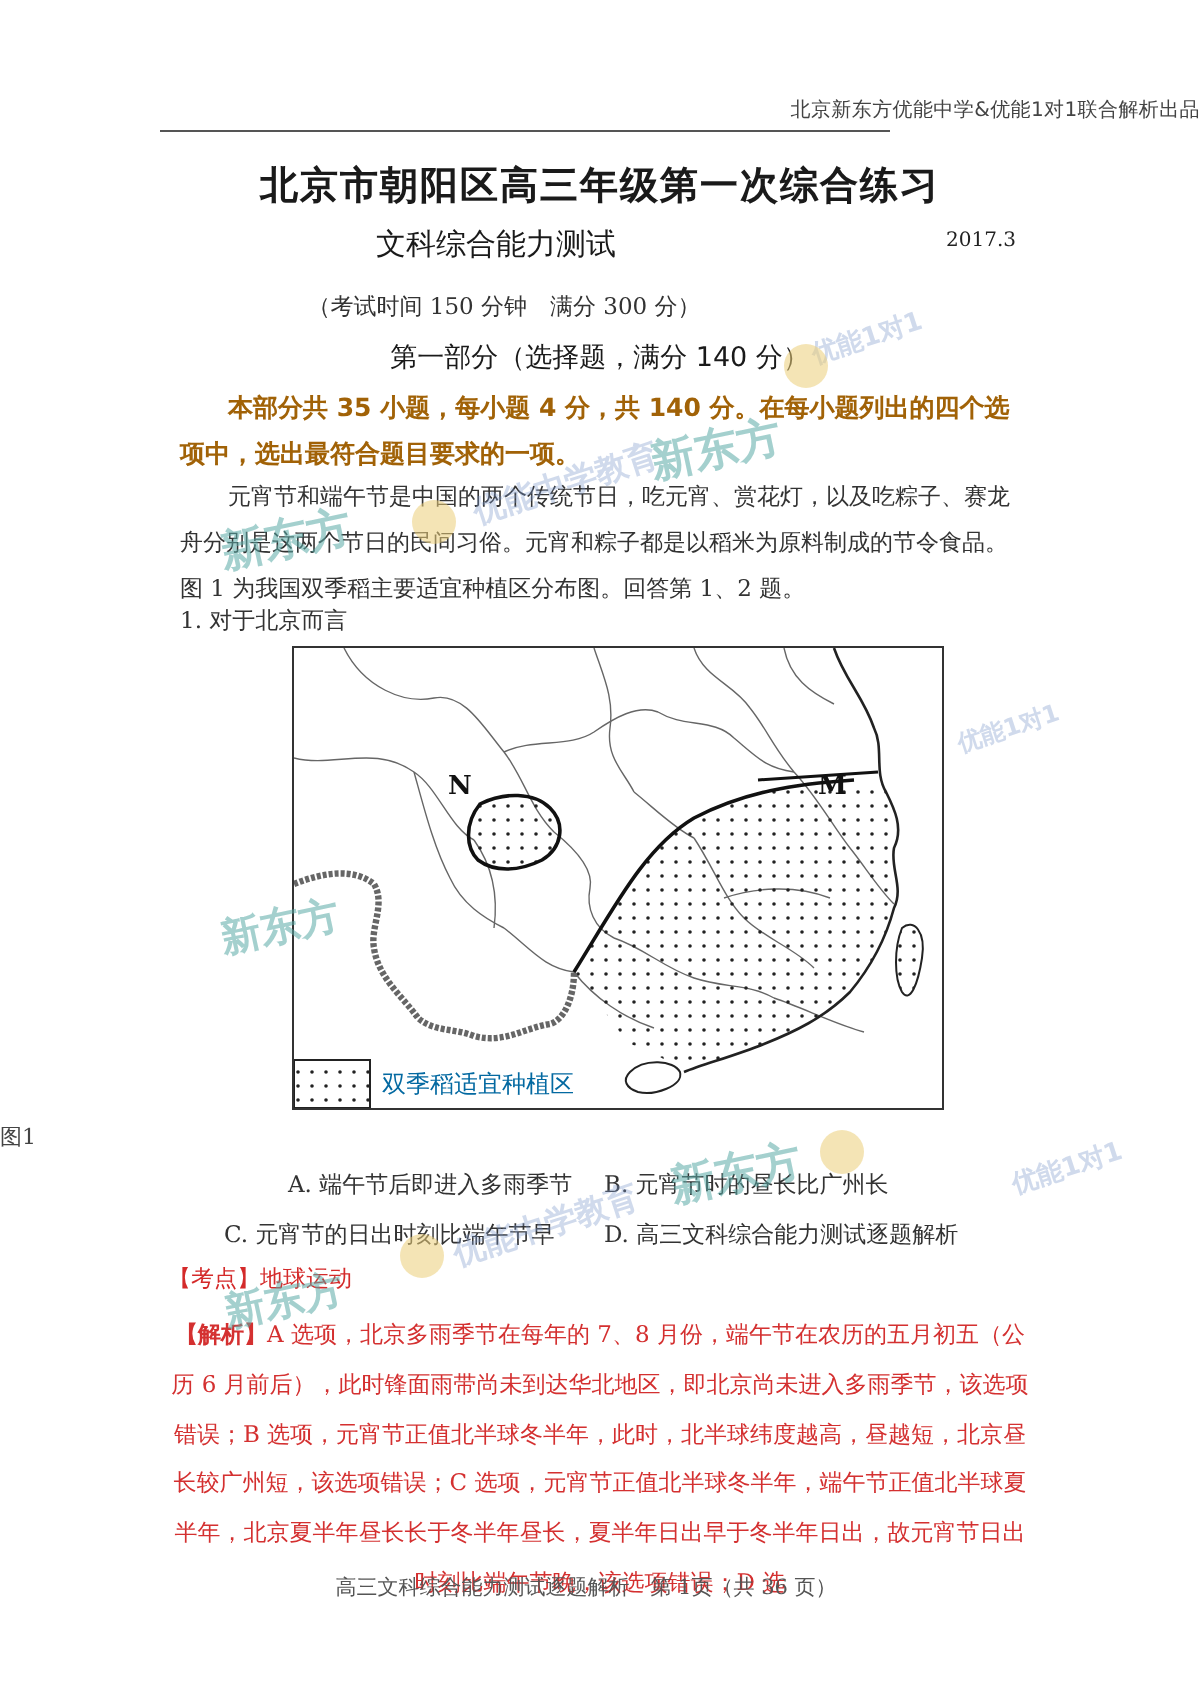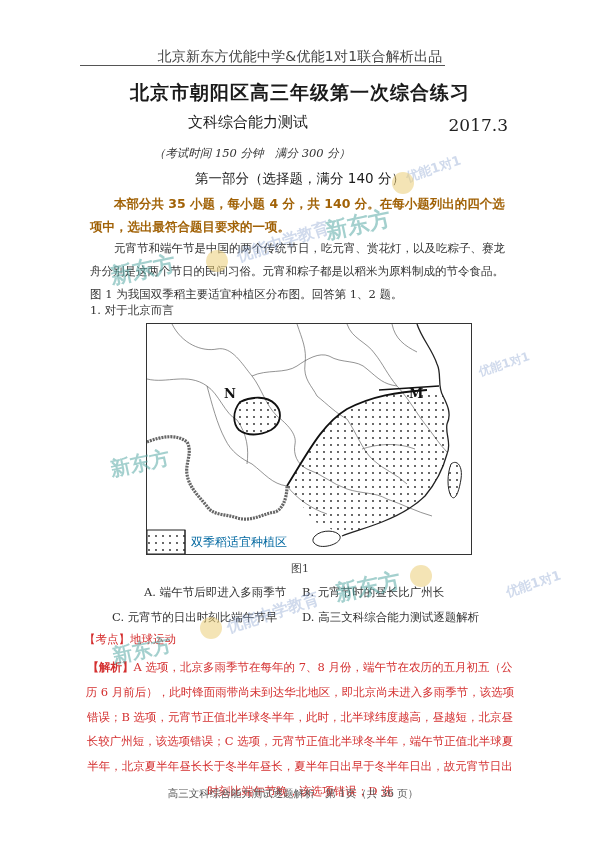--- a/index.html
+++ b/index.html
@@ -1,30 +1,30 @@
 <!DOCTYPE html>
 <html><head>
 <meta charset="utf-8">
 <style>
   html, body { margin: 0; padding: 0; background: #ffffff; }
   body { width: 600px; height: 848px; position: relative; overflow: hidden;
          font-family: "DejaVu Serif", "Liberation Serif", serif; color: #222; }
   .abs { position: absolute; }
-  .hdr { left: 0; width: 600px; top: 48px; text-align: center; font-family: "DejaVu Sans", "Liberation Sans", sans-serif; font-size: 14px; color: #444; letter-spacing: 0.2px; }
+  .hdr { left: 0; width: 600px; top: 48px; text-align: right; font-family: "DejaVu Sans", "Liberation Sans", sans-serif; font-size: 10px; color: #444; letter-spacing: 0.2px; }
   .hdr-rule { left: 80px; width: 365px; top: 65px; height: 0; border-top: 1.2px solid #555; width: 364px; }
   .title { left: 0; width: 600px; top: 80px; text-align: center; font-size: 19px; font-weight: bold; letter-spacing: 1px; color: #1a1a1a; font-family: "DejaVu Sans", "Liberation Sans", sans-serif; }
   .subtitle { left: 0; width: 496px; top: 113px; text-align: center; font-size: 15px; color: #1a1a1a; font-family: "DejaVu Sans", "Liberation Sans", sans-serif; }
-  .date { right: 92px; top: 115px; font-size: 17px; color: #222; }
-  .examinfo { left: 0; width: 504px; top: 146px; text-align: center; font-size: 11.5px; color: #333; font-style: italic; }
+  .date { right: 92px; top: 115px; font-size: 10px; color: #222; }
+  .examinfo { left: 0; width: 504px; top: 146px; text-align: center; font-size: 11.5px; color: #333; }
   .part { left: 0; width: 600px; top: 170px; text-align: center; font-size: 13.5px; color: #1a1a1a; font-family: "DejaVu Sans", "Liberation Sans", sans-serif; }
   .instr { left: 112px; width: 418px; top: 192px; font-size: 12.5px; font-weight: bold; line-height: 23px; color: #a16207; text-indent: 24px; margin-left: -22px; font-family: "DejaVu Sans", "Liberation Sans", sans-serif; }
   .para { left: 90px; width: 422px; top: 237px; font-size: 11.5px; line-height: 23px; color: #333; text-indent: 24px; }
   .q1 { left: 90px; top: 303px; font-size: 11.5px; color: #333; }
   .map { left: 146px; top: 323px; width: 324px; height: 230px; border: 1.5px solid #333; background: #fff; }
-  .fig-cap { left: 0; width: 600px; top: 561px; text-align: center; font-size: 11px; color: #444; }
+  .fig-cap { left: 0; width: 600px; top: 561px; text-align: left; font-size: 11px; color: #444; }
   .opt { font-size: 11.5px; color: #333; }
   .optA { left: 112px; top: 585px; margin-left: 32px; }
   .optB { left: 302px; top: 585px; }
   .optC { left: 112px; top: 610px; }
   .optD { left: 302px; top: 610px; }
   .kd { left: 84px; top: 632px; font-size: 11.5px; color: #d42a2a; }
   .expl { left: 84px; width: 432px; top: 655px; font-size: 11.5px; line-height: 24.8px; color: #d43030; text-align: center; }
   .expl .tag { font-weight: bold; }
   .footer { left: 0; width: 586px; top: 787px; text-align: center; font-size: 10.5px; color: #555; }
   .wm { color: rgba(90,170,165,0.55); font-family: "DejaVu Sans", sans-serif; font-weight: bold; transform: rotate(-12deg); }

